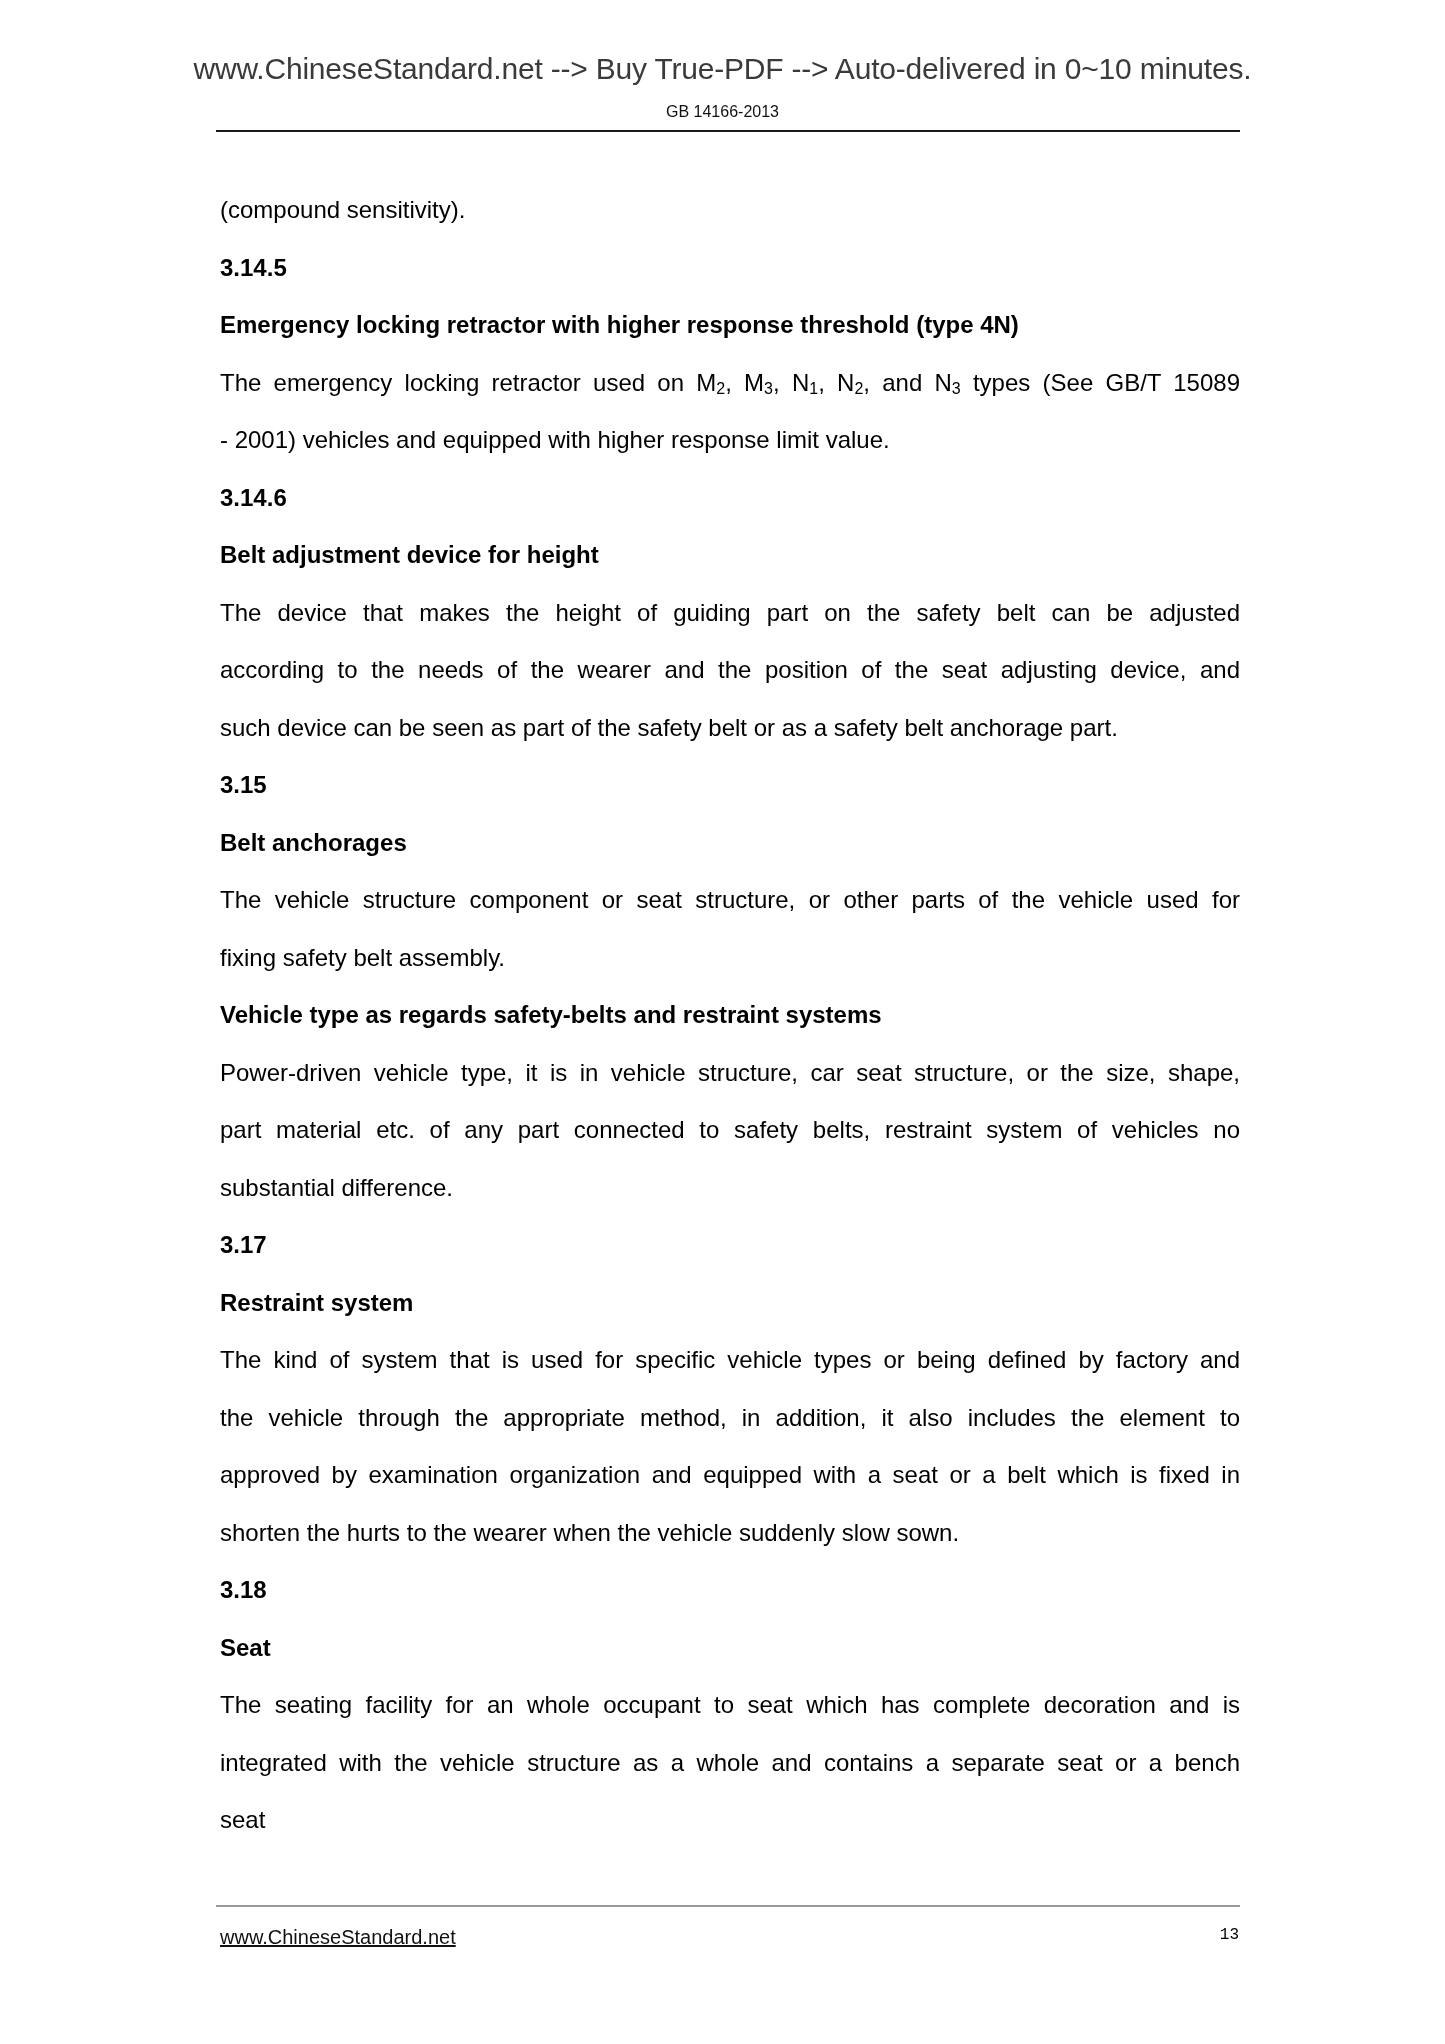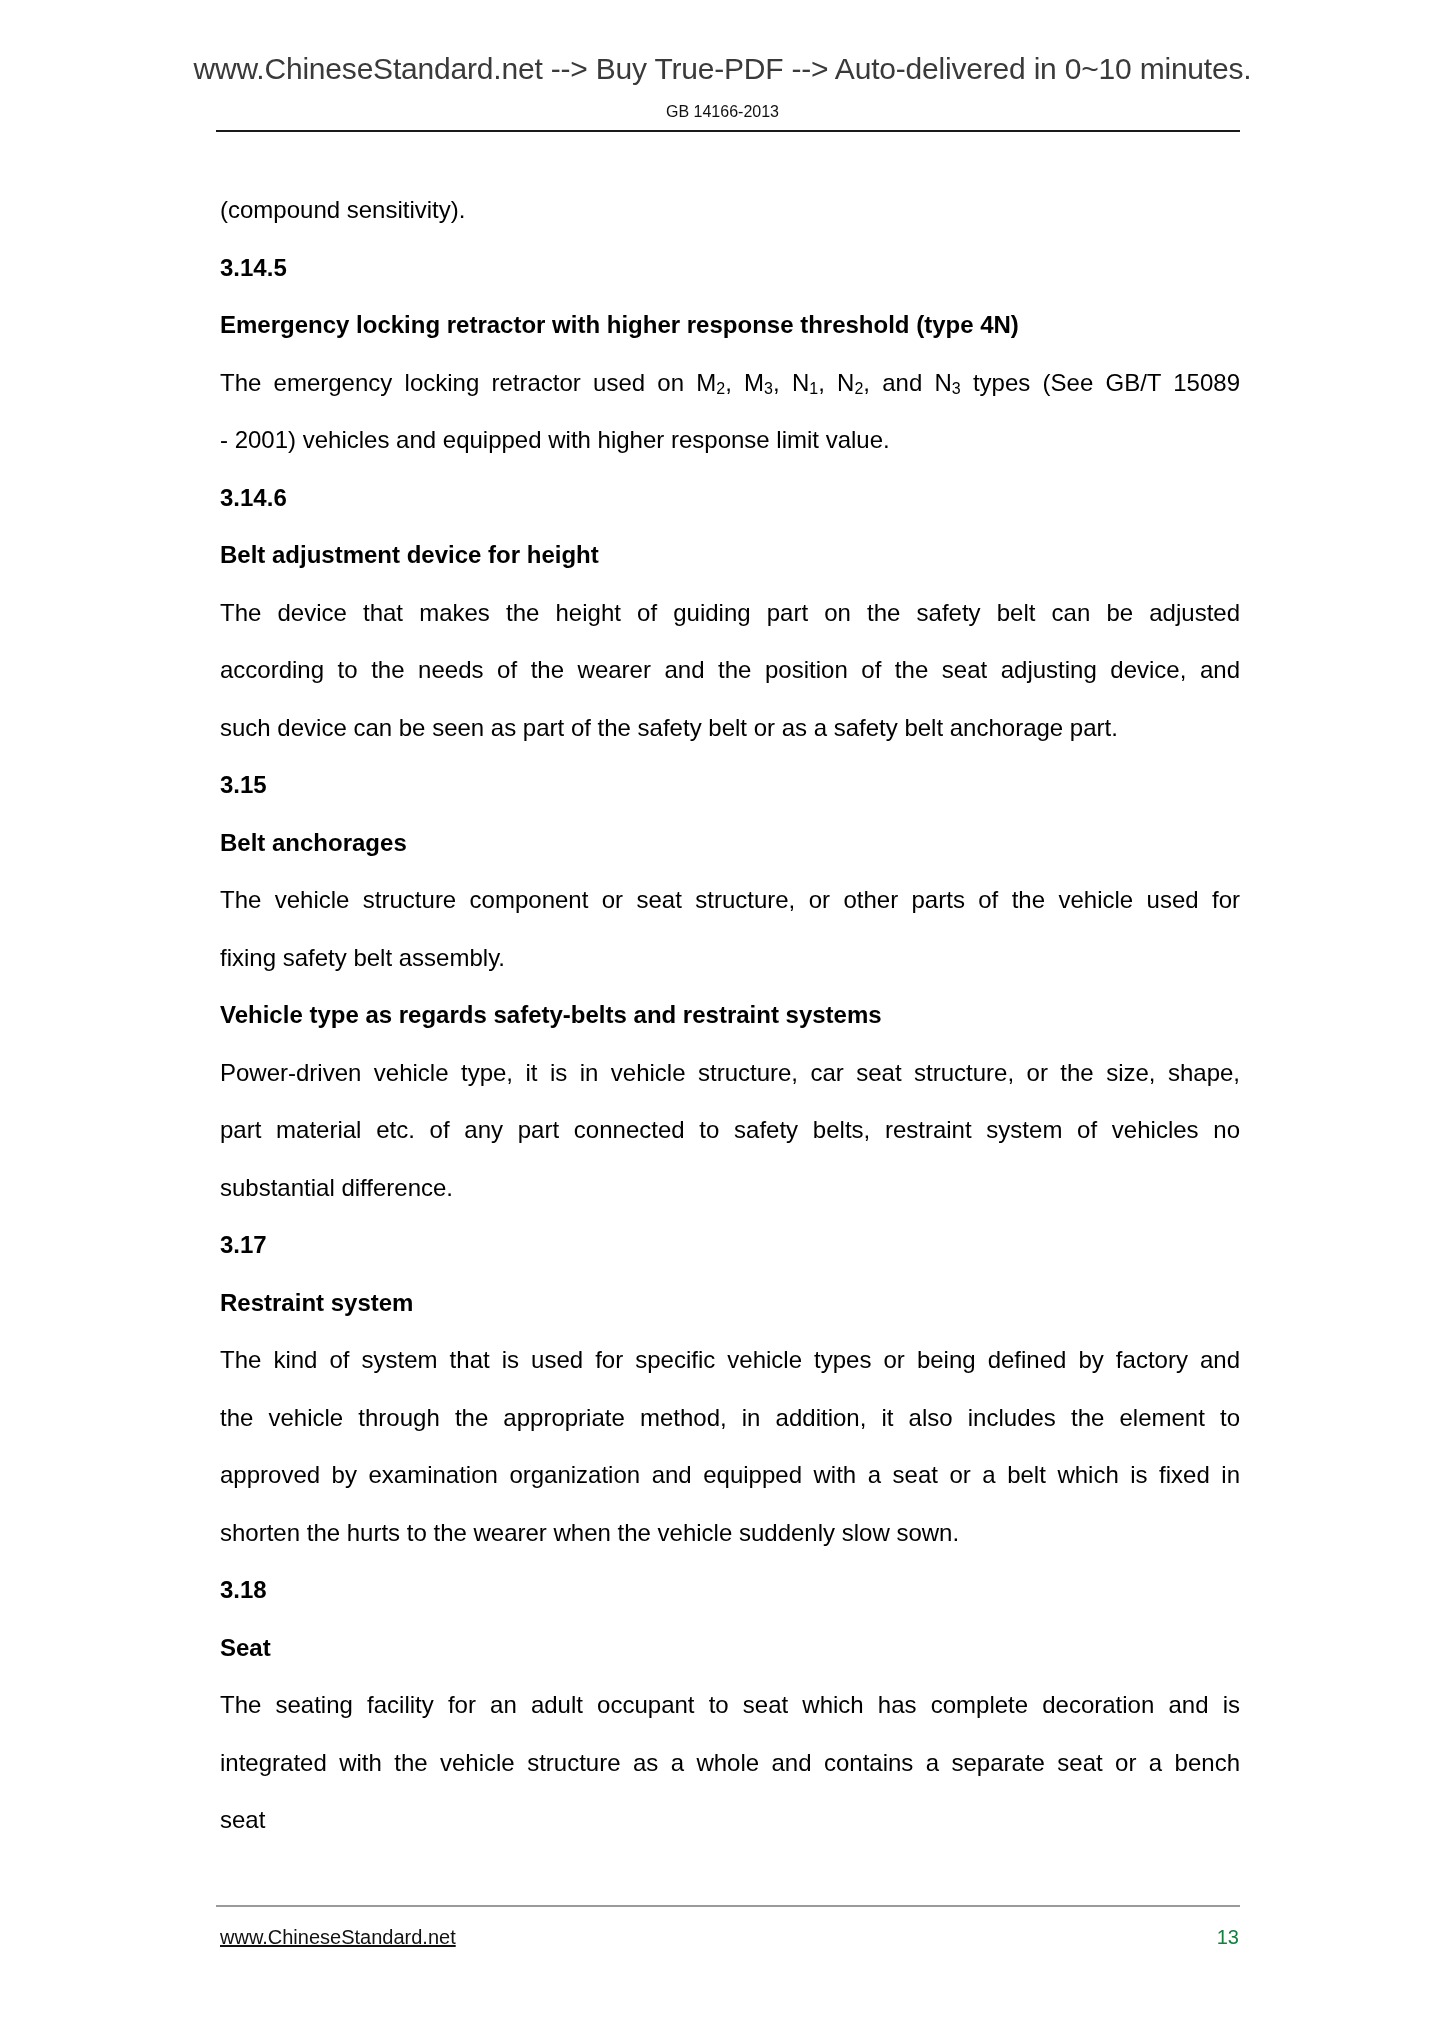--- a/index.html
+++ b/index.html
@@ -11,22 +11,22 @@
            font-size: 16px; color: #111; }
   .hrule { position: absolute; top: 130px; left: 216px; width: 1024px; height: 2px; background: #1a1a1a; }
   .content { position: absolute; top: 181px; left: 220px; width: 1020px; }
   .line { font-size: 24px; line-height: 57.5px; height: 57.5px; white-space: nowrap; }
   .just { text-align: justify; text-align-last: justify; white-space: normal; }
   .bold { font-weight: bold; }
   sub { font-size: 16px; vertical-align: -3px; line-height: 0; }
   .frule { position: absolute; top: 1905px; left: 216px; width: 1024px; height: 2px; background: #9a9a9a; }
   .footer-link { position: absolute; top: 1926px; left: 220px; font-size: 20px; color: #111;
                  text-decoration: underline; }
-  .page-num { position: absolute; top: 1926px; right: 206px; font-size: 20px; color: #15803d;
-              font-family: Liberation Sans, sans-serif; }
+  .page-num { position: absolute; top: 1926px; right: 206px; font-size: 16px; color: #000000;
+              font-family: Liberation Mono, monospace; }
 </style>
 </head>
 <body>
 
 <div class="banner">www.ChineseStandard.net --&gt; Buy True-PDF --&gt; Auto-delivered in 0~10 minutes.</div>
 <div class="docid">GB 14166-2013</div>
 <div class="hrule"></div>
 
 <div class="content">
   <div class="line">(compound sensitivity).</div>
@@ -54,20 +54,20 @@
 
   <div class="line bold">3.17</div>
   <div class="line bold">Restraint system</div>
   <div class="line just">The kind of system that is used for specific vehicle types or being defined by factory and</div>
   <div class="line just">the vehicle through the appropriate method, in addition, it also includes the element to</div>
   <div class="line just">approved by examination organization and equipped with a seat or a belt which is fixed in</div>
   <div class="line">shorten the hurts to the wearer when the vehicle suddenly slow sown.</div>
 
   <div class="line bold">3.18</div>
   <div class="line bold">Seat</div>
-  <div class="line just">The seating facility for an adult occupant to seat which has complete decoration and is</div>
+  <div class="line just">The seating facility for an whole occupant to seat which has complete decoration and is</div>
   <div class="line just">integrated with the vehicle structure as a whole and contains a separate seat or a bench</div>
   <div class="line">seat</div>
 </div>
 
 <div class="frule"></div>
 <a class="footer-link">www.ChineseStandard.net</a>
 <div class="page-num">13</div>
 
 </body></html>

